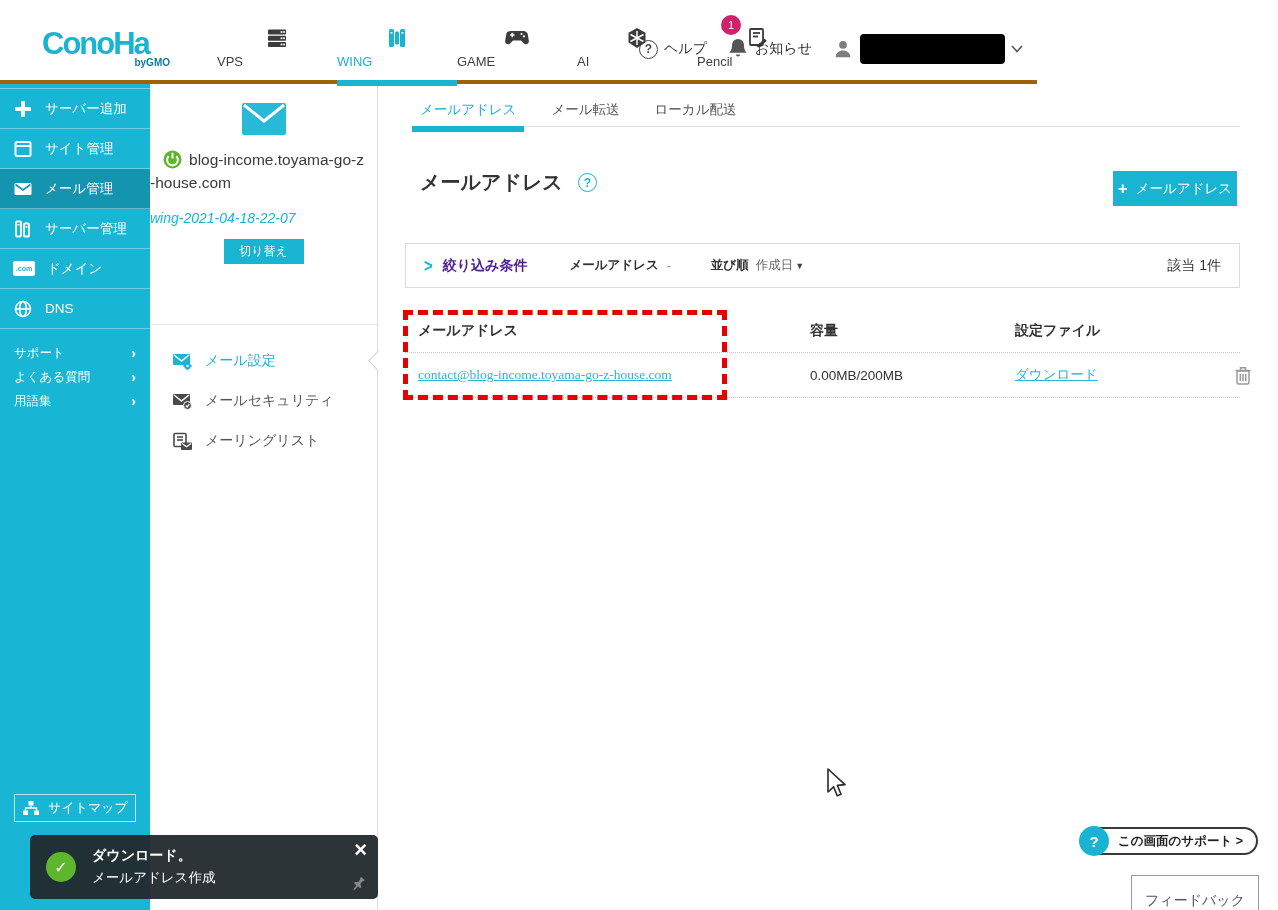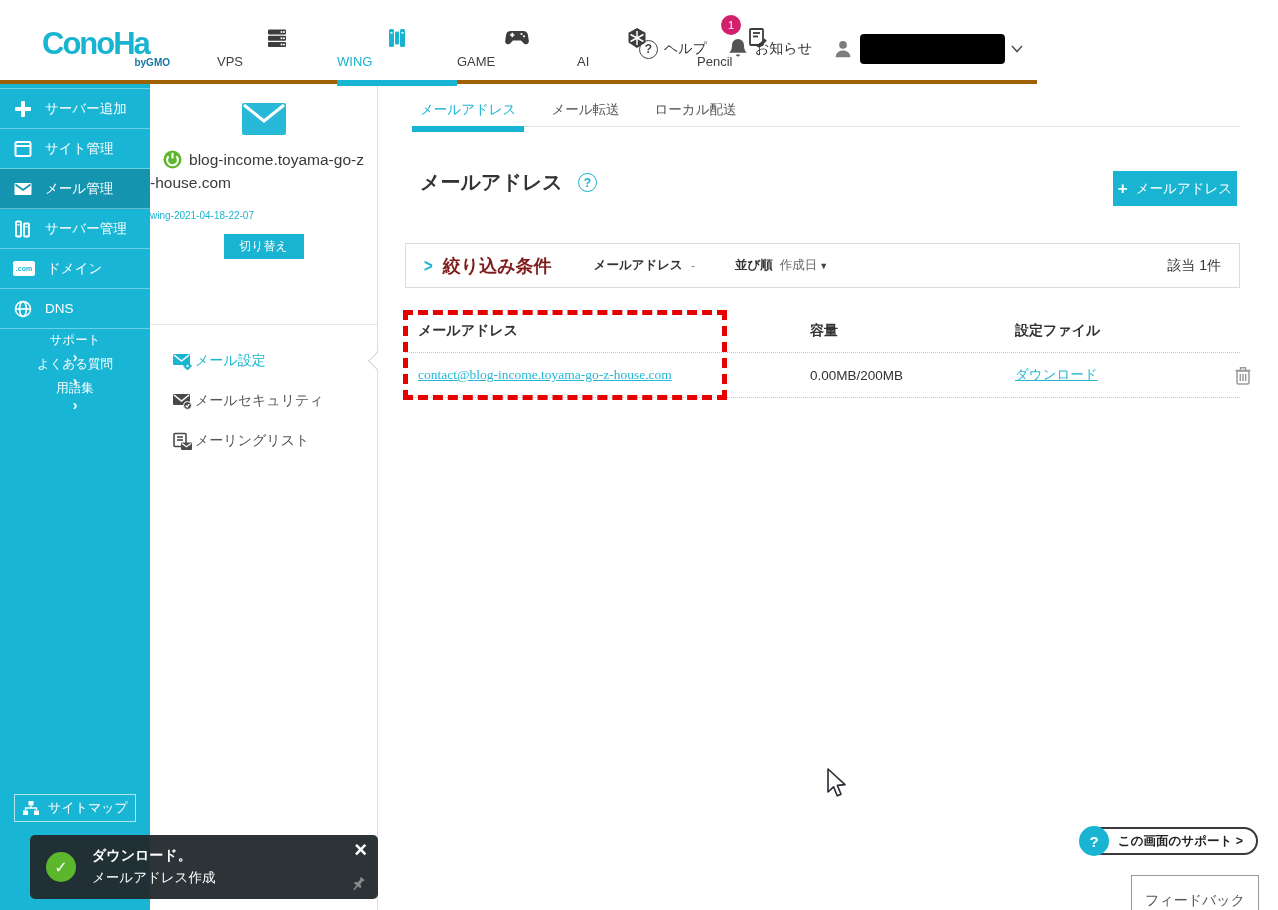--- a/index.html
+++ b/index.html
@@ -31,39 +31,39 @@
   .redacted { width:145px; height:30px; background:#000; border-radius:4px; }
 
   
   .sidebar { position:absolute; left:0; top:68px; width:150px; bottom:0; background:#19b5d4; color:#fff; z-index:5; }
   .collapse-row { height:21px; border-bottom:1px solid rgba(255,255,255,.4); padding-left:9px;
                   font-size:15px; font-weight:bold; line-height:19px; cursor:pointer; }
   .side-item { height:40px; display:flex; align-items:center; gap:12px; padding-left:13px;
                border-bottom:1px solid rgba(255,255,255,.35); font-size:13.5px; cursor:pointer; }
   .side-item.active { background:#1594b0; }
   .side-links { margin-top:12px; }
-  .side-link { height:24px; display:flex; align-items:center; justify-content:flex-end;
-               padding:0 14px 0 14px; font-size:12.5px; cursor:pointer;flex-direction:column; }
+  .side-link { height:24px; display:flex; align-items:center; justify-content:space-between;
+               padding:0 14px 0 14px; font-size:12.5px; cursor:pointer; }
   .side-link .chev { font-size:14px; font-weight:bold; }
   .sitemap-btn { position:absolute; left:14px; top:726px; width:122px; height:28px;
                  border:1px solid rgba(255,255,255,.65); display:flex; align-items:center; justify-content:center;
                  gap:8px; font-size:13px; cursor:pointer; }
 
   
   .server-panel { position:absolute; left:150px; top:68px; width:228px; bottom:0; background:#fff;
                   border-right:1px solid #ddd; z-index:4; }
   .panel-card { height:222px; border-bottom:1px solid #e7e7e7; }
   .big-mail { margin:35px auto 0; }
   .domain-row { margin-top:13px; font-size:15.5px; color:#3a3a3a; line-height:1.5; }
   .domain-line1 { display:flex; align-items:center; justify-content:center; gap:7px; }
-  .server-name { margin-top:15px; font-size:10px; color:#19b4d1; }
+  .server-name { margin-top:15px; font-size:14px; color:#19b4d1;font-style:italic; }
   .switch-btn { margin:13px auto 0; width:80px; height:25px; background:#19b4d1; color:#fff; font-size:12px;
                 display:flex; align-items:center; justify-content:center; cursor:pointer; }
   .panel-menu { padding-top:16px; }
-  .pm-item { position:relative; height:40px; display:flex; align-items:center; gap:2px; padding-left:22px;
+  .pm-item { position:relative; height:40px; display:flex; align-items:center; gap:12px; padding-left:22px;
              font-size:14px; color:#555; cursor:pointer; }
   .pm-item.active { color:#19b4d1; }
   .pm-caret { position:absolute; right:-8px; top:13px; width:14px; height:14px; background:#fff;
               border-left:1px solid #d5d5d5; border-bottom:1px solid #d5d5d5; transform:rotate(45deg); }
 
   
   .main { position:absolute; left:378px; top:68px; right:0; bottom:0; background:#fff; }
   .tabline { position:absolute; left:42px; right:38px; top:58px; height:1px; background:#e2e2e2; }
   .tabs { position:absolute; left:34px; top:32px; display:flex; gap:19px; z-index:2; }
   .tab { font-size:13.5px; color:#555; padding:0 8px 7px; line-height:19px; cursor:pointer; }
@@ -71,21 +71,21 @@
   .title-row { position:absolute; left:42px; top:101px; display:flex; align-items:center; gap:15px; }
   .page-title { font-size:20px; font-weight:bold; color:#333; }
   .title-help { width:19px; height:19px; border:1.5px solid #19b4d1; border-radius:50%; color:#19b4d1;
                 font-size:12px; font-weight:bold; display:flex; align-items:center; justify-content:center; cursor:pointer; }
   .add-btn { position:absolute; right:41px; top:103px; width:124px; height:35px; background:#19b4d1; color:#fff;
              font-size:13.5px; display:flex; align-items:center; justify-content:center; gap:8px; cursor:pointer; }
   .add-btn .plus { font-size:17px; font-weight:bold; }
   .filter-bar { position:absolute; left:27px; right:38px; top:175px; height:45px; border:1px solid #dcdcdc;
                 display:flex; align-items:center; padding:0 18px; }
   .f-chev { color:#19b4d1; font-weight:bold; font-size:15px; transform:scale(1,1.25); margin-right:10px; cursor:pointer; }
-  .f-label { font-size:18px; font-weight:bold; color:#7f1d1d; cursor:pointer; }
+  .f-label { font-size:14px; font-weight:bold; color:#4c1d95; cursor:pointer; }
   .f-field { margin-left:42px; font-size:12.5px; font-weight:bold; color:#333; }
   .f-value { margin-left:8px; font-size:12.5px; color:#888; }
   .f-sort  { margin-left:40px; font-size:12.5px; font-weight:bold; color:#333; }
   .f-sortv { margin-left:7px; font-size:12.5px; color:#666; cursor:pointer; }
   .f-caret { font-size:9px; color:#444; margin-left:2px; }
   .f-count { margin-left:auto; font-size:14px; color:#333; }
   .table { position:absolute; left:27px; right:38px; top:242px; }
   .trow { display:grid; grid-template-columns:392px 205px 220px 1fr; align-items:center; padding-left:13px; }
   .thead-row { height:42px; font-size:14px; font-weight:bold; color:#333; }
   .tbody-row { height:46px; font-size:13.5px; border-top:1px dotted #c5c5c5; border-bottom:1px dotted #c5c5c5; }

